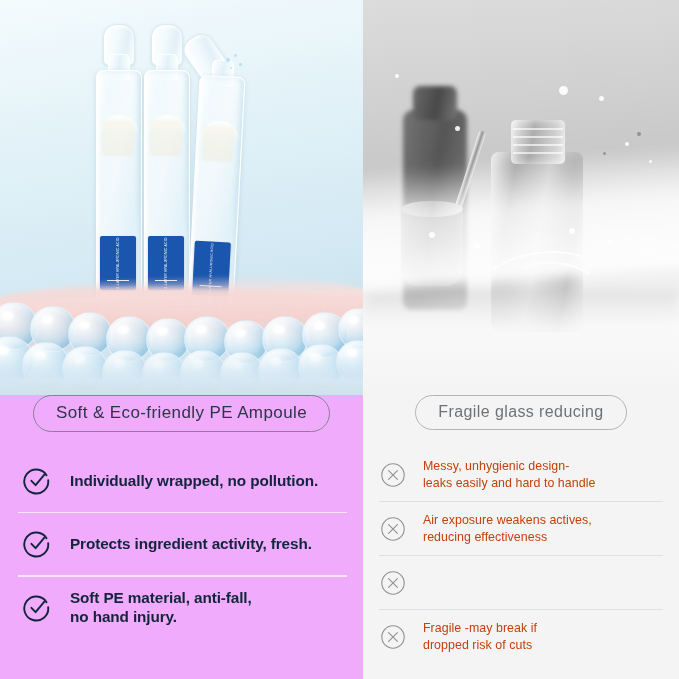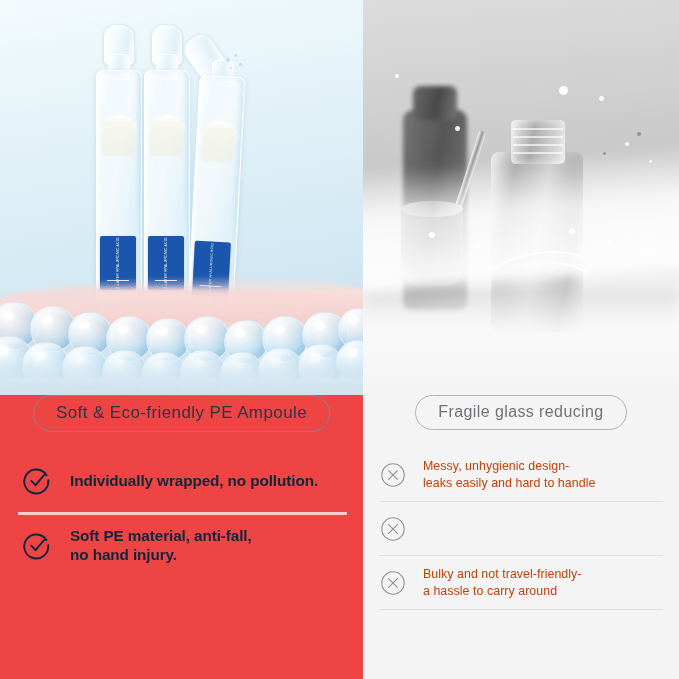--- a/index.html
+++ b/index.html
@@ -5,21 +5,21 @@
   html,body{margin:0;padding:0;}
   body{
     width:679px;height:679px;overflow:hidden;
     font-family:"Liberation Sans", sans-serif;
     background:#ffffff;
   }
   .board{position:relative;width:679px;height:679px;display:flex;}
 
   
   .panel{position:relative;height:679px;overflow:hidden;}
-  .panel-left{width:363px;background:#ef4444;}
+  .panel-left{width:363px;background:#f0abfc;}
   .panel-right{width:316px;background:#f4f4f4;}
 
   
   .hero-left{
     position:absolute;left:0;top:0;width:363px;height:395px;overflow:hidden;
     background:linear-gradient(170deg,#f4fbfd 0%,#e6f4f9 26%,#d8ecf5 55%,#cfe6f1 75%,#cfe1ea 100%);
   }
   
   .skin-wave{
     position:absolute;left:-8px;top:276px;width:380px;height:70px;
@@ -313,20 +313,29 @@
           <span class="ico">
             <svg width="30" height="30" viewBox="0 0 30 30" aria-hidden="true">
               <path d="M24.5 9.2 A12 12 0 1 0 26.2 14.3" fill="none" stroke="#12263b" stroke-width="1.9" stroke-linecap="round"></path>
               <path d="M9.4 14.8 L13.6 19.2 L22.4 8.6" fill="none" stroke="#12263b" stroke-width="1.9" stroke-linecap="round" stroke-linejoin="round"></path>
             </svg>
           </span>
           <span class="rtext">Individually wrapped, no pollution.</span>
         </div>
         <div class="sep"></div>
 
+        <div class="row">
+          <span class="ico">
+            <svg width="30" height="30" viewBox="0 0 30 30" aria-hidden="true">
+              <path d="M24.5 9.2 A12 12 0 1 0 26.2 14.3" fill="none" stroke="#12263b" stroke-width="1.9" stroke-linecap="round"></path>
+              <path d="M9.4 14.8 L13.6 19.2 L22.4 8.6" fill="none" stroke="#12263b" stroke-width="1.9" stroke-linecap="round" stroke-linejoin="round"></path>
+            </svg>
+          </span>
+          <span class="rtext">Protects ingredient activity, fresh.</span>
+        </div>
         <div class="sep"></div>
 
         <div class="sep"></div>
 
         <div class="row">
           <span class="ico">
             <svg width="30" height="30" viewBox="0 0 30 30" aria-hidden="true">
               <path d="M24.5 9.2 A12 12 0 1 0 26.2 14.3" fill="none" stroke="#12263b" stroke-width="1.9" stroke-linecap="round"></path>
               <path d="M9.4 14.8 L13.6 19.2 L22.4 8.6" fill="none" stroke="#12263b" stroke-width="1.9" stroke-linecap="round" stroke-linejoin="round"></path>
             </svg>
@@ -392,32 +401,41 @@
         </div>
         <div class="sep"></div>
 
         <div class="row">
           <span class="ico">
             <svg width="28" height="28" viewBox="0 0 28 28" aria-hidden="true">
               <circle cx="14" cy="14" r="11.2" fill="none" stroke="#8e9194" stroke-width="1.1"></circle>
               <path d="M9.6 9.6 L18.4 18.4 M18.4 9.6 L9.6 18.4" fill="none" stroke="#8e9194" stroke-width="1.1" stroke-linecap="round"></path>
             </svg>
           </span>
+          <span class="rtext">Air exposure weakens actives,<br>reducing effectiveness</span>
         </div>
         <div class="sep"></div>
 
         <div class="row">
           <span class="ico">
             <svg width="28" height="28" viewBox="0 0 28 28" aria-hidden="true">
               <circle cx="14" cy="14" r="11.2" fill="none" stroke="#8e9194" stroke-width="1.1"></circle>
               <path d="M9.6 9.6 L18.4 18.4 M18.4 9.6 L9.6 18.4" fill="none" stroke="#8e9194" stroke-width="1.1" stroke-linecap="round"></path>
             </svg>
           </span>
-          <span class="rtext">Bulky and not travel-friendly-<br>a hassle to carry around</span>
-        </div>
-        <div class="sep"></div>
-
+        </div>
+        <div class="sep"></div>
+
+        <div class="row">
+          <span class="ico">
+            <svg width="28" height="28" viewBox="0 0 28 28" aria-hidden="true">
+              <circle cx="14" cy="14" r="11.2" fill="none" stroke="#8e9194" stroke-width="1.1"></circle>
+              <path d="M9.6 9.6 L18.4 18.4 M18.4 9.6 L9.6 18.4" fill="none" stroke="#8e9194" stroke-width="1.1" stroke-linecap="round"></path>
+            </svg>
+          </span>
+          <span class="rtext">Fragile -may break if<br>dropped risk of cuts</span>
+        </div>
 
       </div>
     </div>
   </div>
 
 </div>
 
 </body></html>

